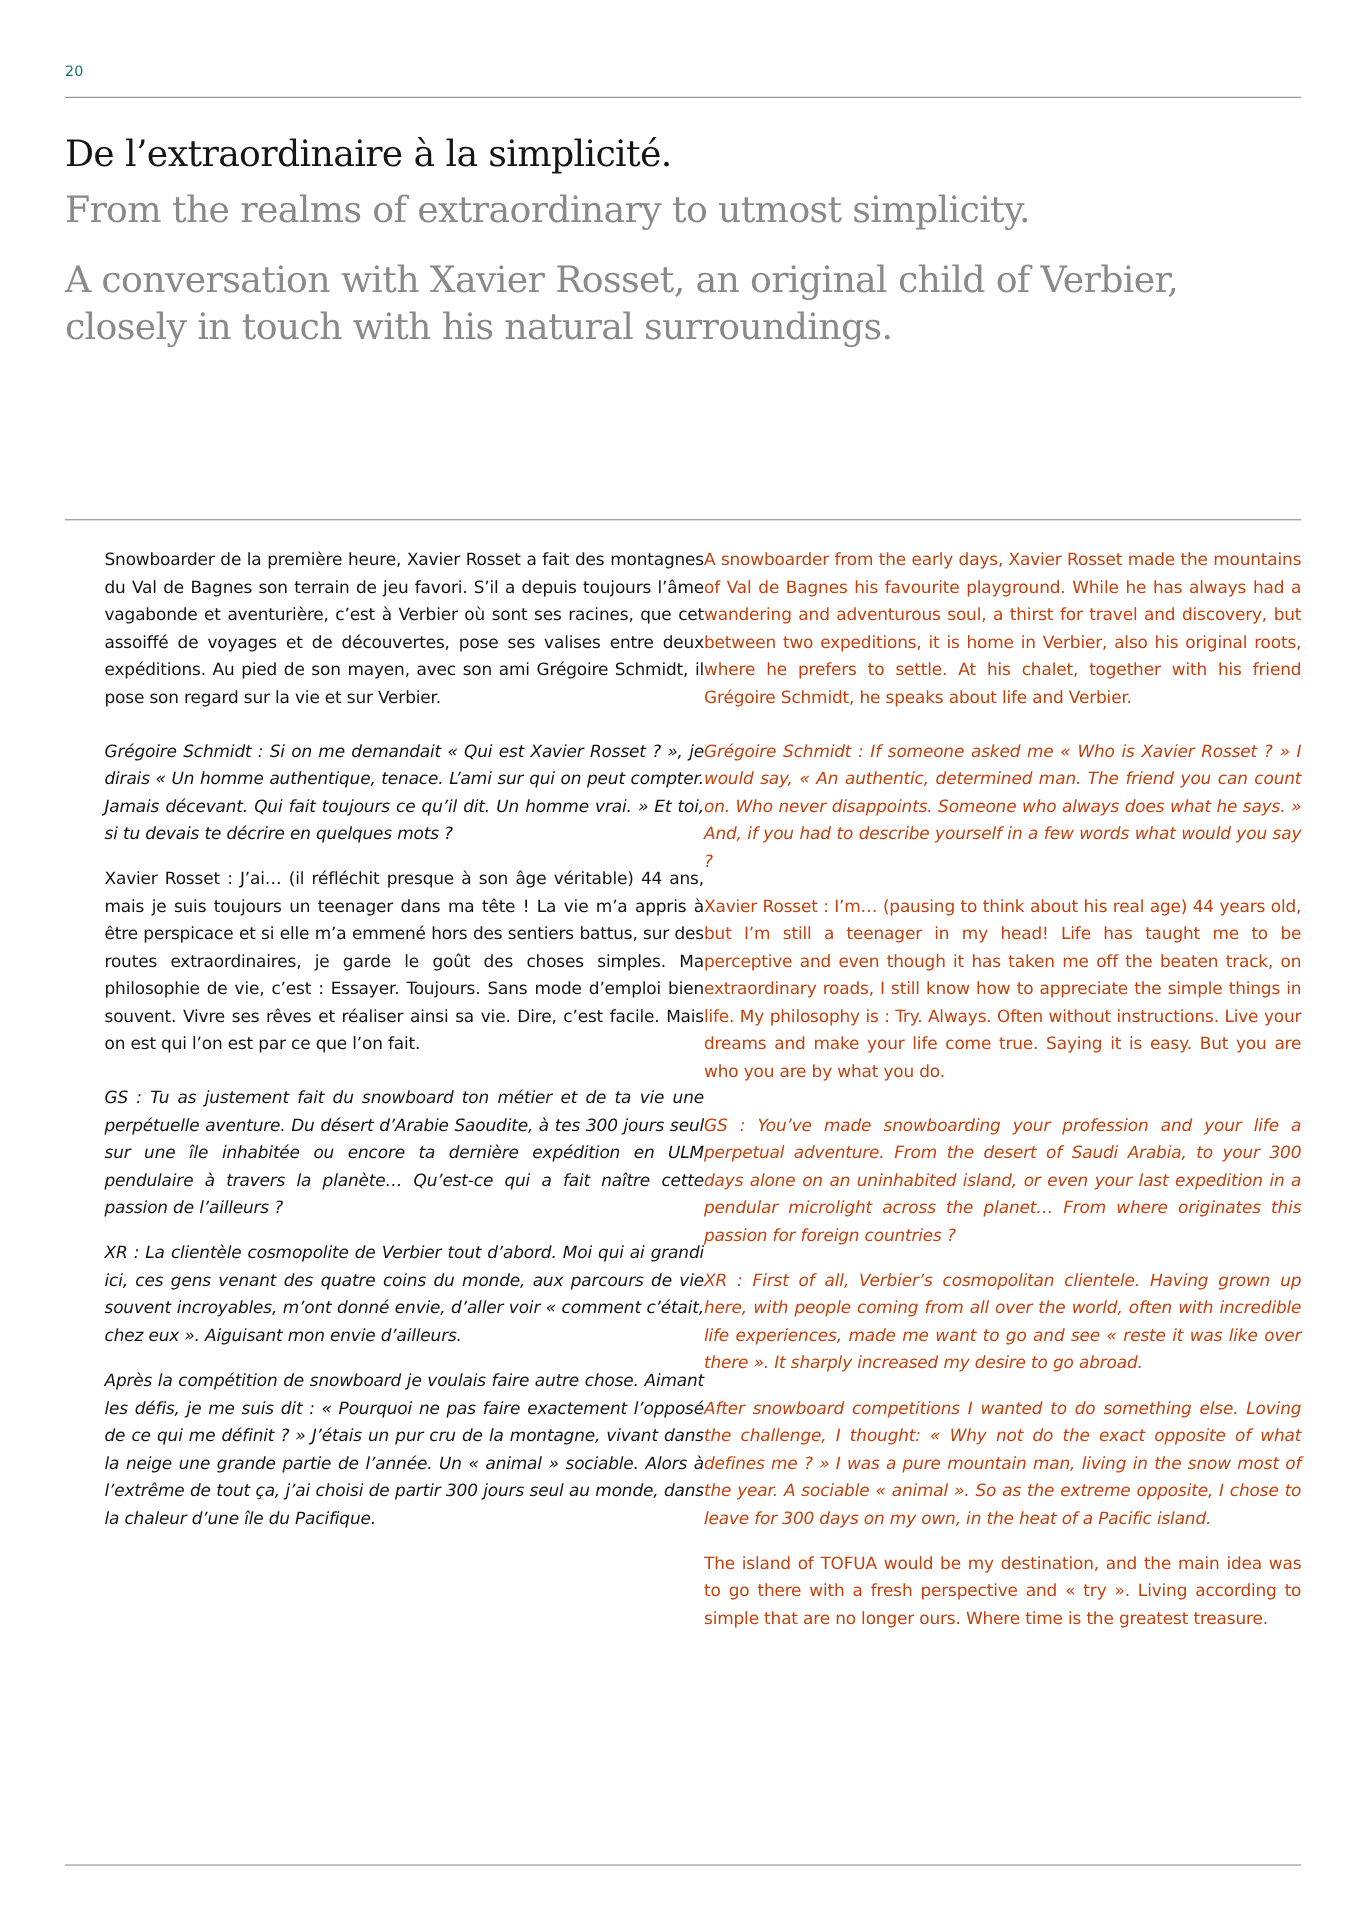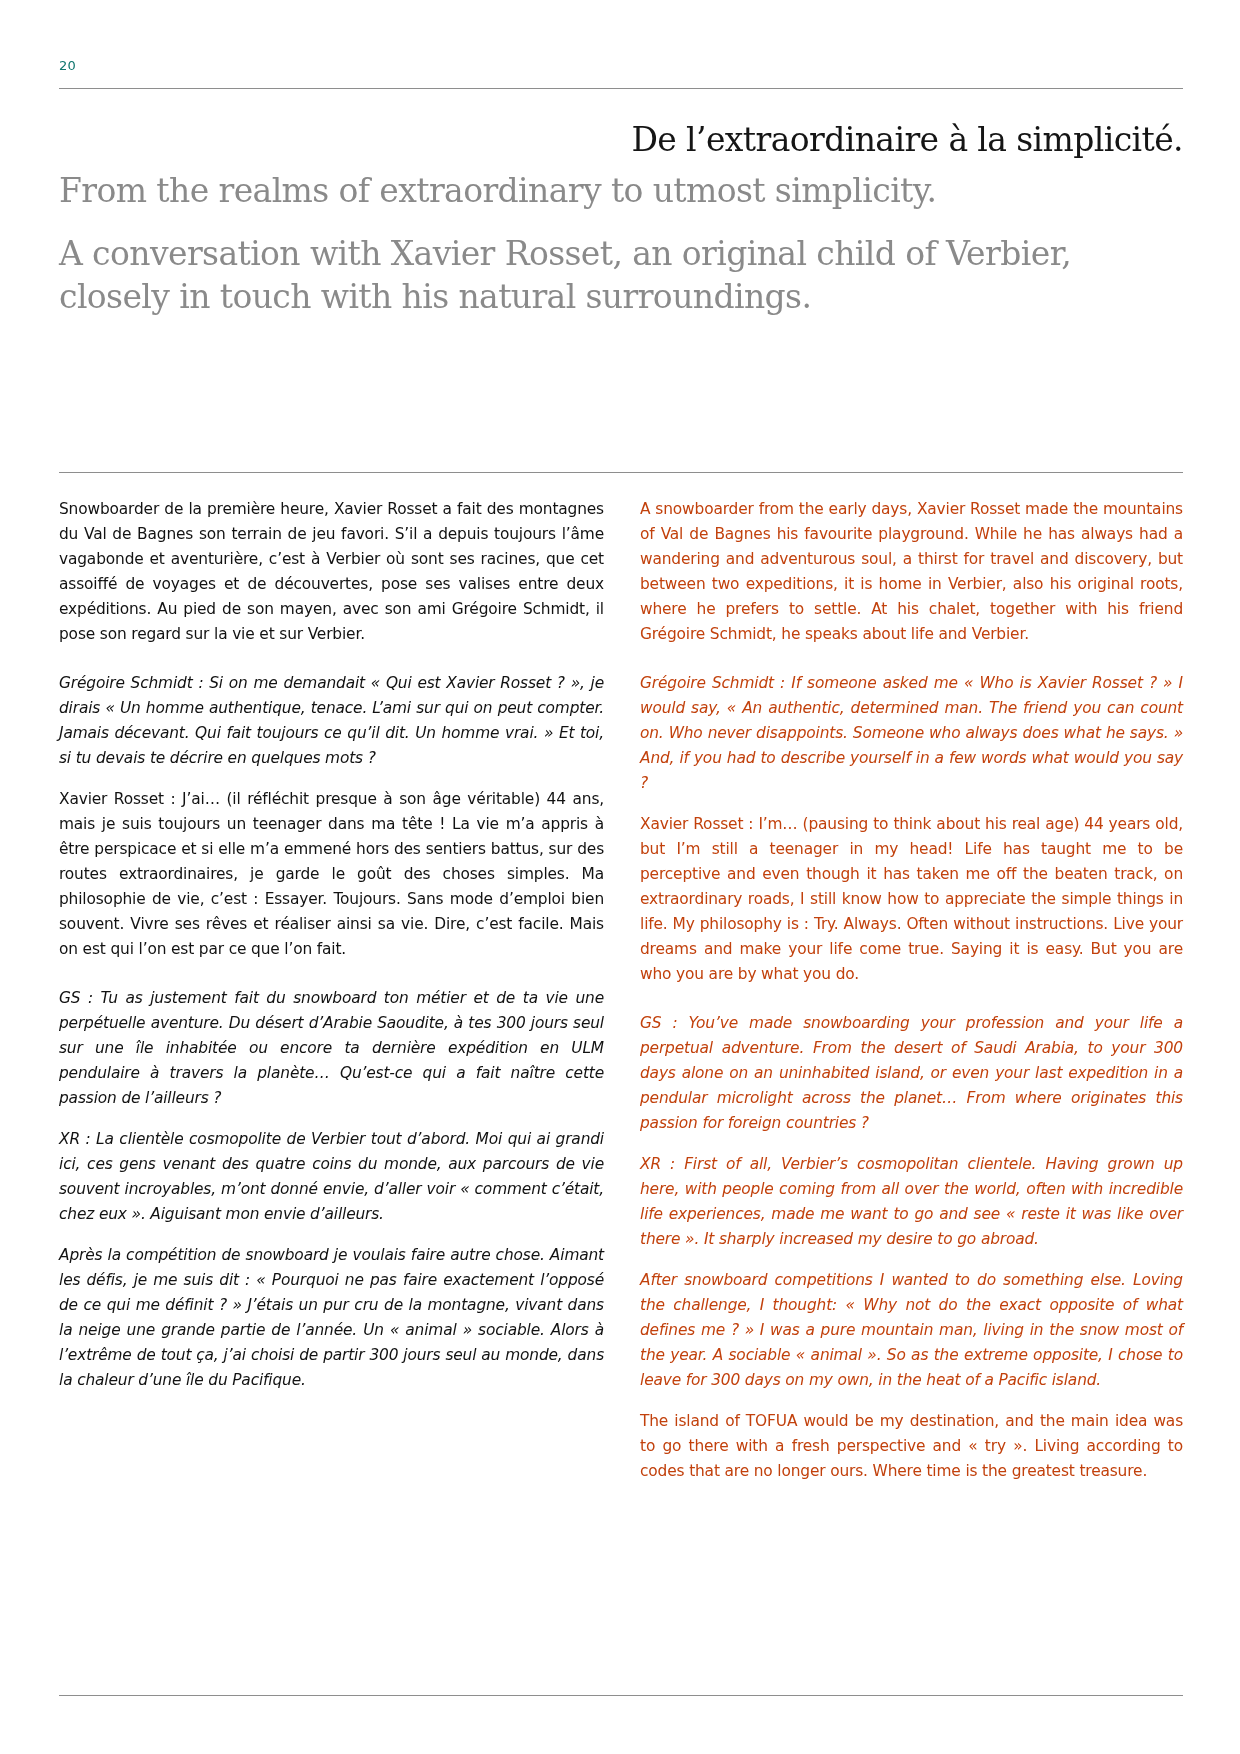--- a/index.html
+++ b/index.html
@@ -46,31 +46,31 @@
     .headline .fr,
     .headline .en {
       display: block;
       font-size: 33px;
       line-height: 43px;
       letter-spacing: -0.6px;
       transform-origin: left top;
     }
     .headline .fr { color: #151515; }
     .headline .en { color: #8a8a8a; }
-    .headline .line1 { margin-bottom: 8px; text-align: right; }
+    .headline .line1 { margin-bottom: 8px; }
     .headline .line2 { margin-bottom: 8px; }
     .headline .line3 { margin-bottom: 20px; }
 
     .columns {
       position: absolute;
       left: 59px;
       top: 497px;
       width: 1124px;
       display: flex;
-      justify-content: space-between;
+      justify-content: flex-end;
     }
     .col {
       width: 545px;
       font-family: "DejaVu Sans", sans-serif;
       font-size: 15.4px;
       line-height: 25px;
       text-align: justify;
       letter-spacing: -0.15px;
     }
     .col-fr { color: #121212; }
@@ -103,17 +103,17 @@
     <p class="tight">XR : La clientèle cosmopolite de Verbier tout d’abord. Moi qui ai grandi ici, ces gens venant des quatre coins du monde, aux parcours de vie souvent incroyables, m’ont donné envie, d’aller voir « comment c’était, chez eux ». Aiguisant mon envie d’ailleurs.</p>
     <p class="tight">Après la compétition de snowboard je voulais faire autre chose. Aimant les défis, je me suis dit : « Pourquoi ne pas faire exactement l’opposé de ce qui me définit ? » J’étais un pur cru de la montagne, vivant dans la neige une grande partie de l’année. Un « animal » sociable. Alors à l’extrême de tout ça, j’ai choisi de partir 300 jours seul au monde, dans la chaleur d’une île du Pacifique.</p>
   </div>
   <div class="col col-en">
     <p>A snowboarder from the early days, Xavier Rosset made the mountains of Val de Bagnes his favourite playground. While he has always had a wandering and adventurous soul, a thirst for travel and discovery, but between two expeditions, it is home in Verbier, also his original roots, where he prefers to settle. At his chalet, together with his friend Grégoire Schmidt, he speaks about life and Verbier.</p>
     <p class="tight">Grégoire Schmidt : If someone asked me « Who is Xavier Rosset ? » I would say, « An authentic, determined man. The friend you can count on. Who never disappoints. Someone who always does what he says. » And, if you had to describe yourself in a few words what would you say ?</p>
     <p>Xavier Rosset : I’m… (pausing to think about his real age) 44 years old, but I’m still a teenager in my head! Life has taught me to be perceptive and even though it has taken me off the beaten track, on extraordinary roads, I still know how to appreciate the simple things in life. My philosophy is : Try. Always. Often without instructions. Live your dreams and make your life come true. Saying it is easy. But you are who you are by what you do.</p>
     <p class="tight">GS : You’ve made snowboarding your profession and your life a perpetual adventure. From the desert of Saudi Arabia, to your 300 days alone on an uninhabited island, or even your last expedition in a pendular microlight across the planet… From where originates this passion for foreign countries ?</p>
     <p class="tight">XR : First of all, Verbier’s cosmopolitan clientele. Having grown up here, with people coming from all over the world, often with incredible life experiences, made me want to go and see « reste it was like over there ». It sharply increased my desire to go abroad.</p>
     <p class="tight">After snowboard competitions I wanted to do something else. Loving the challenge, I thought: « Why not do the exact opposite of what defines me ? » I was a pure mountain man, living in the snow most of the year. A sociable « animal ». So as the extreme opposite, I chose to leave for 300 days on my own, in the heat of a Pacific island.</p>
-    <p>The island of TOFUA would be my destination, and the main idea was to go there with a fresh perspective and « try ». Living according to codes that are no longer ours. Where time is the greatest treasure.</p>
+    <p>The island of TOFUA would be my destination, and the main idea was to go there with a fresh perspective and « try ». Living according to simple that are no longer ours. Where time is the greatest treasure.</p>
   </div>
 </div>
 
 <div class="rule rule-bottom"></div>
 
 </body></html>

